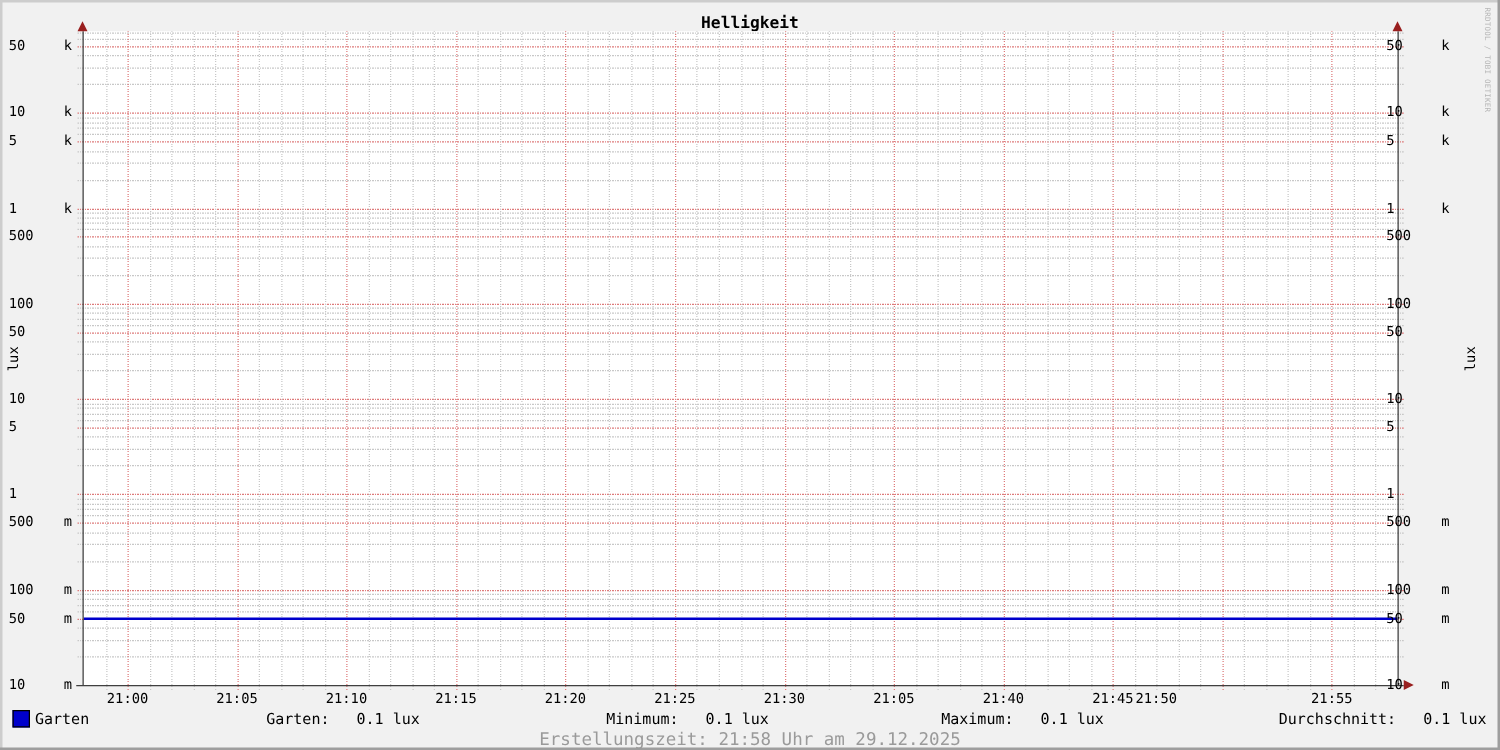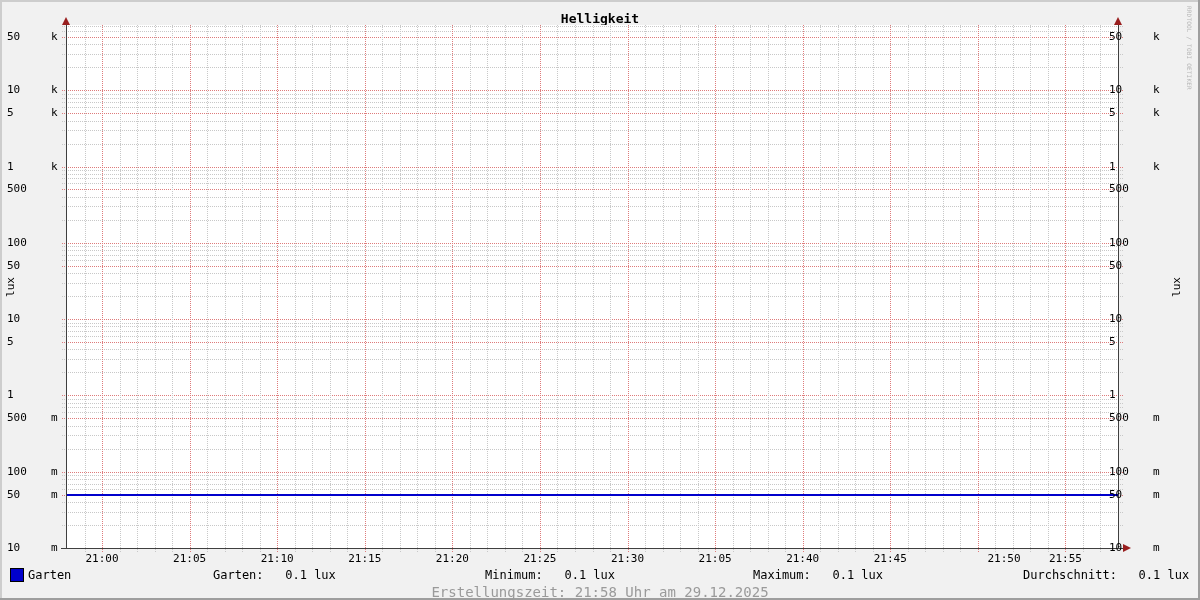--- a/index.html
+++ b/index.html
@@ -237,21 +237,21 @@
       <div class="xtick" style="left: 102.033px;">21:00</div>
       <div class="xtick" style="left: 189.617px;">21:05</div>
       <div class="xtick" style="left: 277.2px;">21:10</div>
       <div class="xtick" style="left: 364.783px;">21:15</div>
       <div class="xtick" style="left: 452.367px;">21:20</div>
       <div class="xtick" style="left: 539.95px;">21:25</div>
       <div class="xtick" style="left: 627.533px;">21:30</div>
       <div class="xtick" style="left: 715.117px;">21:05</div>
       <div class="xtick" style="left: 802.7px;">21:40</div>
       <div class="xtick" style="left: 890.283px;">21:45</div>
-      <div class="xtick" style="left: 1004px; text-align: right;">21:50</div>
+      <div class="xtick" style="left: 925px; text-align: right;">21:50</div>
       <div class="xtick" style="left: 1065.45px;">21:55</div>
     </div>
 
   <div id="ylab-left" class="axis-unit">lux</div>
   <div id="ylab-right" class="axis-unit">lux</div>
 
   <div id="legend-swatch" class="legend-swatch" style="background: rgb(0, 0, 204);"></div>
   <div class="legend-name">Garten</div>
   <div id="stats-row">
       <div class="stat" style="left: 213px;">Garten:   0.1 lux</div>

